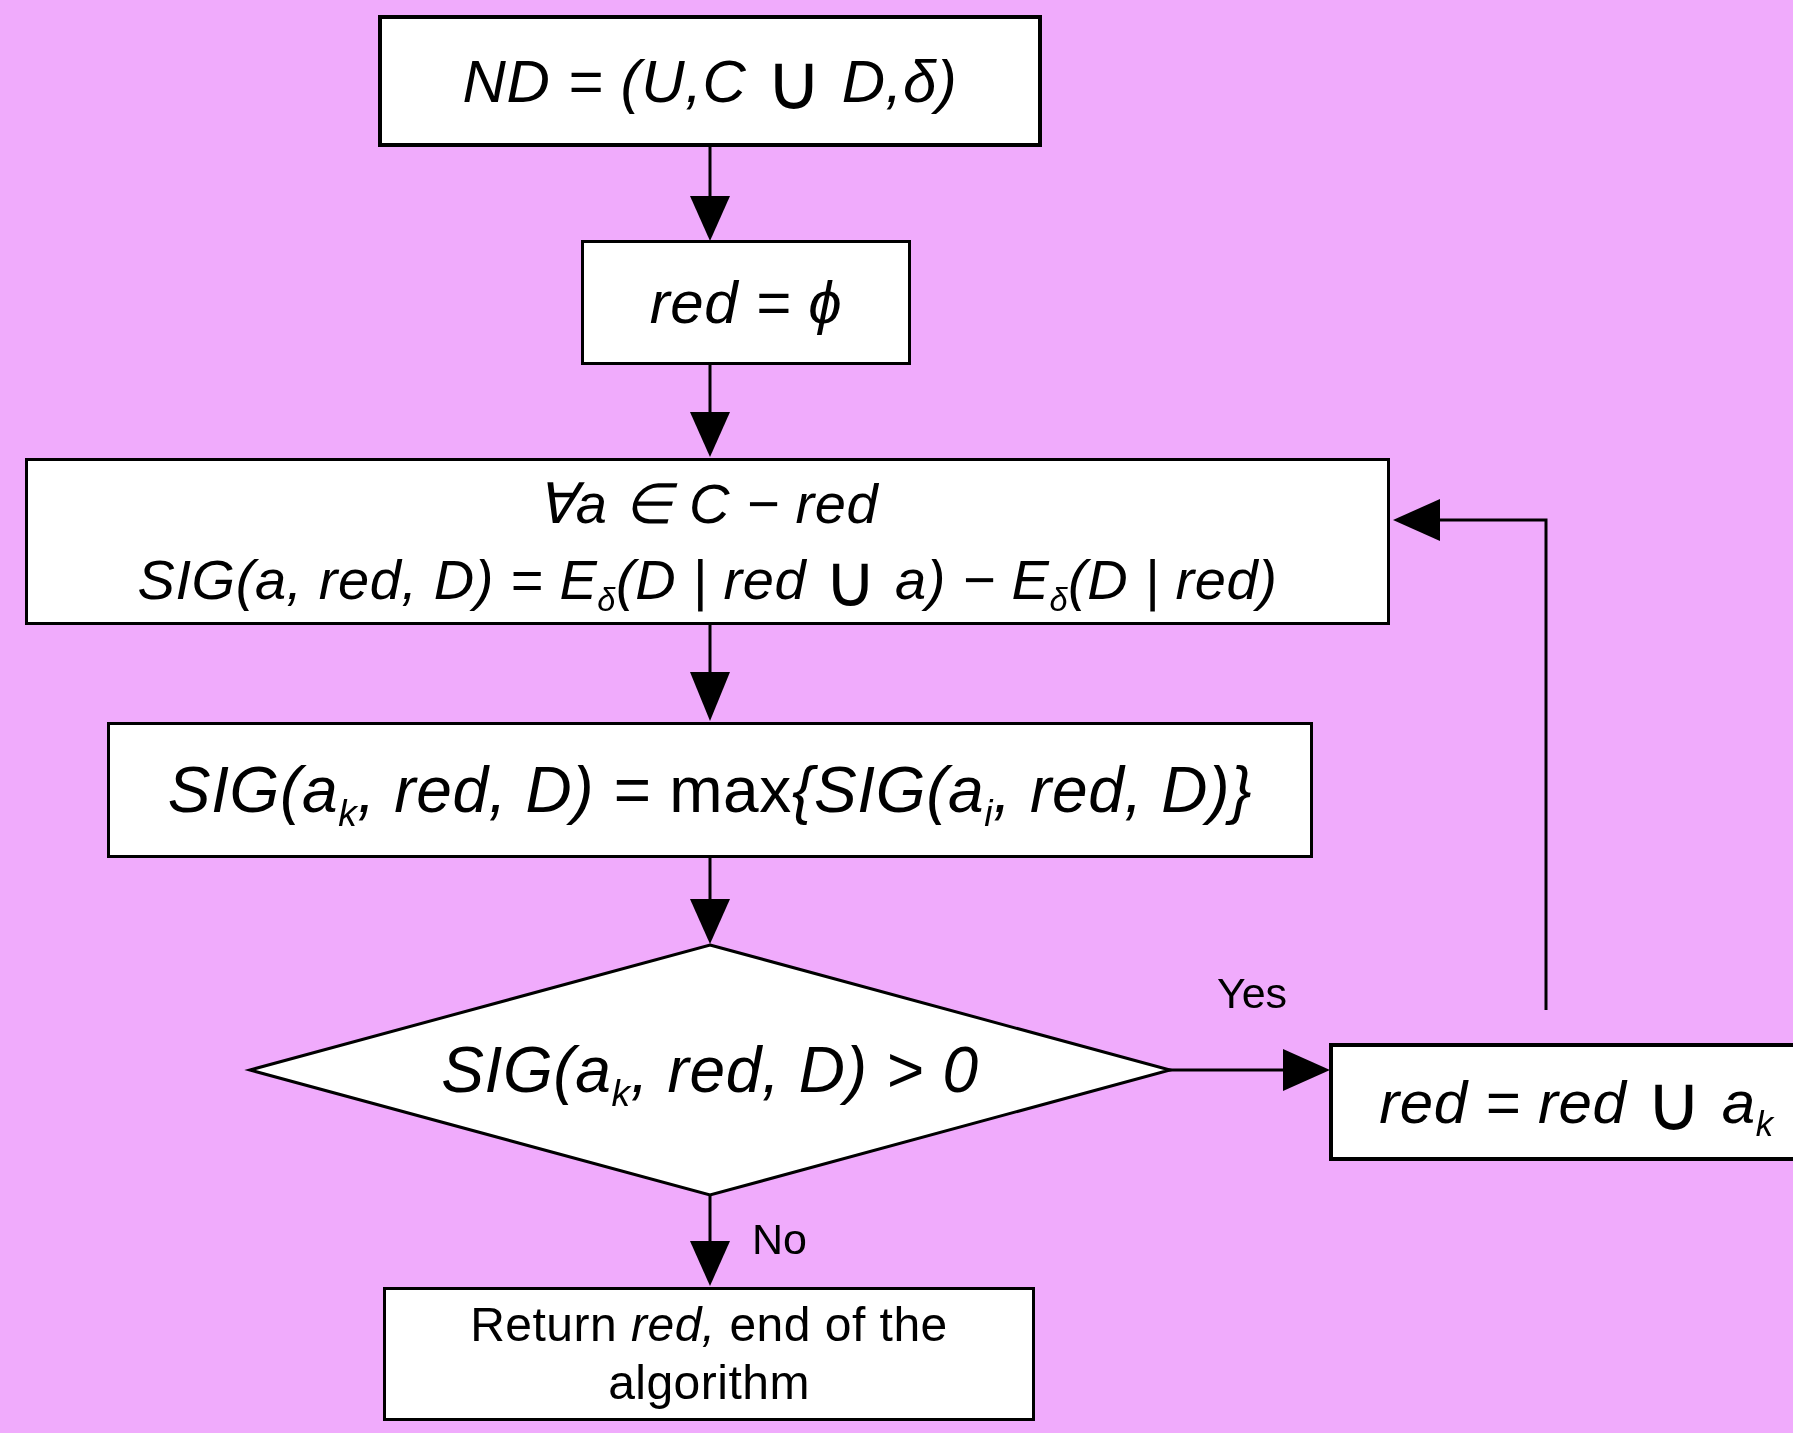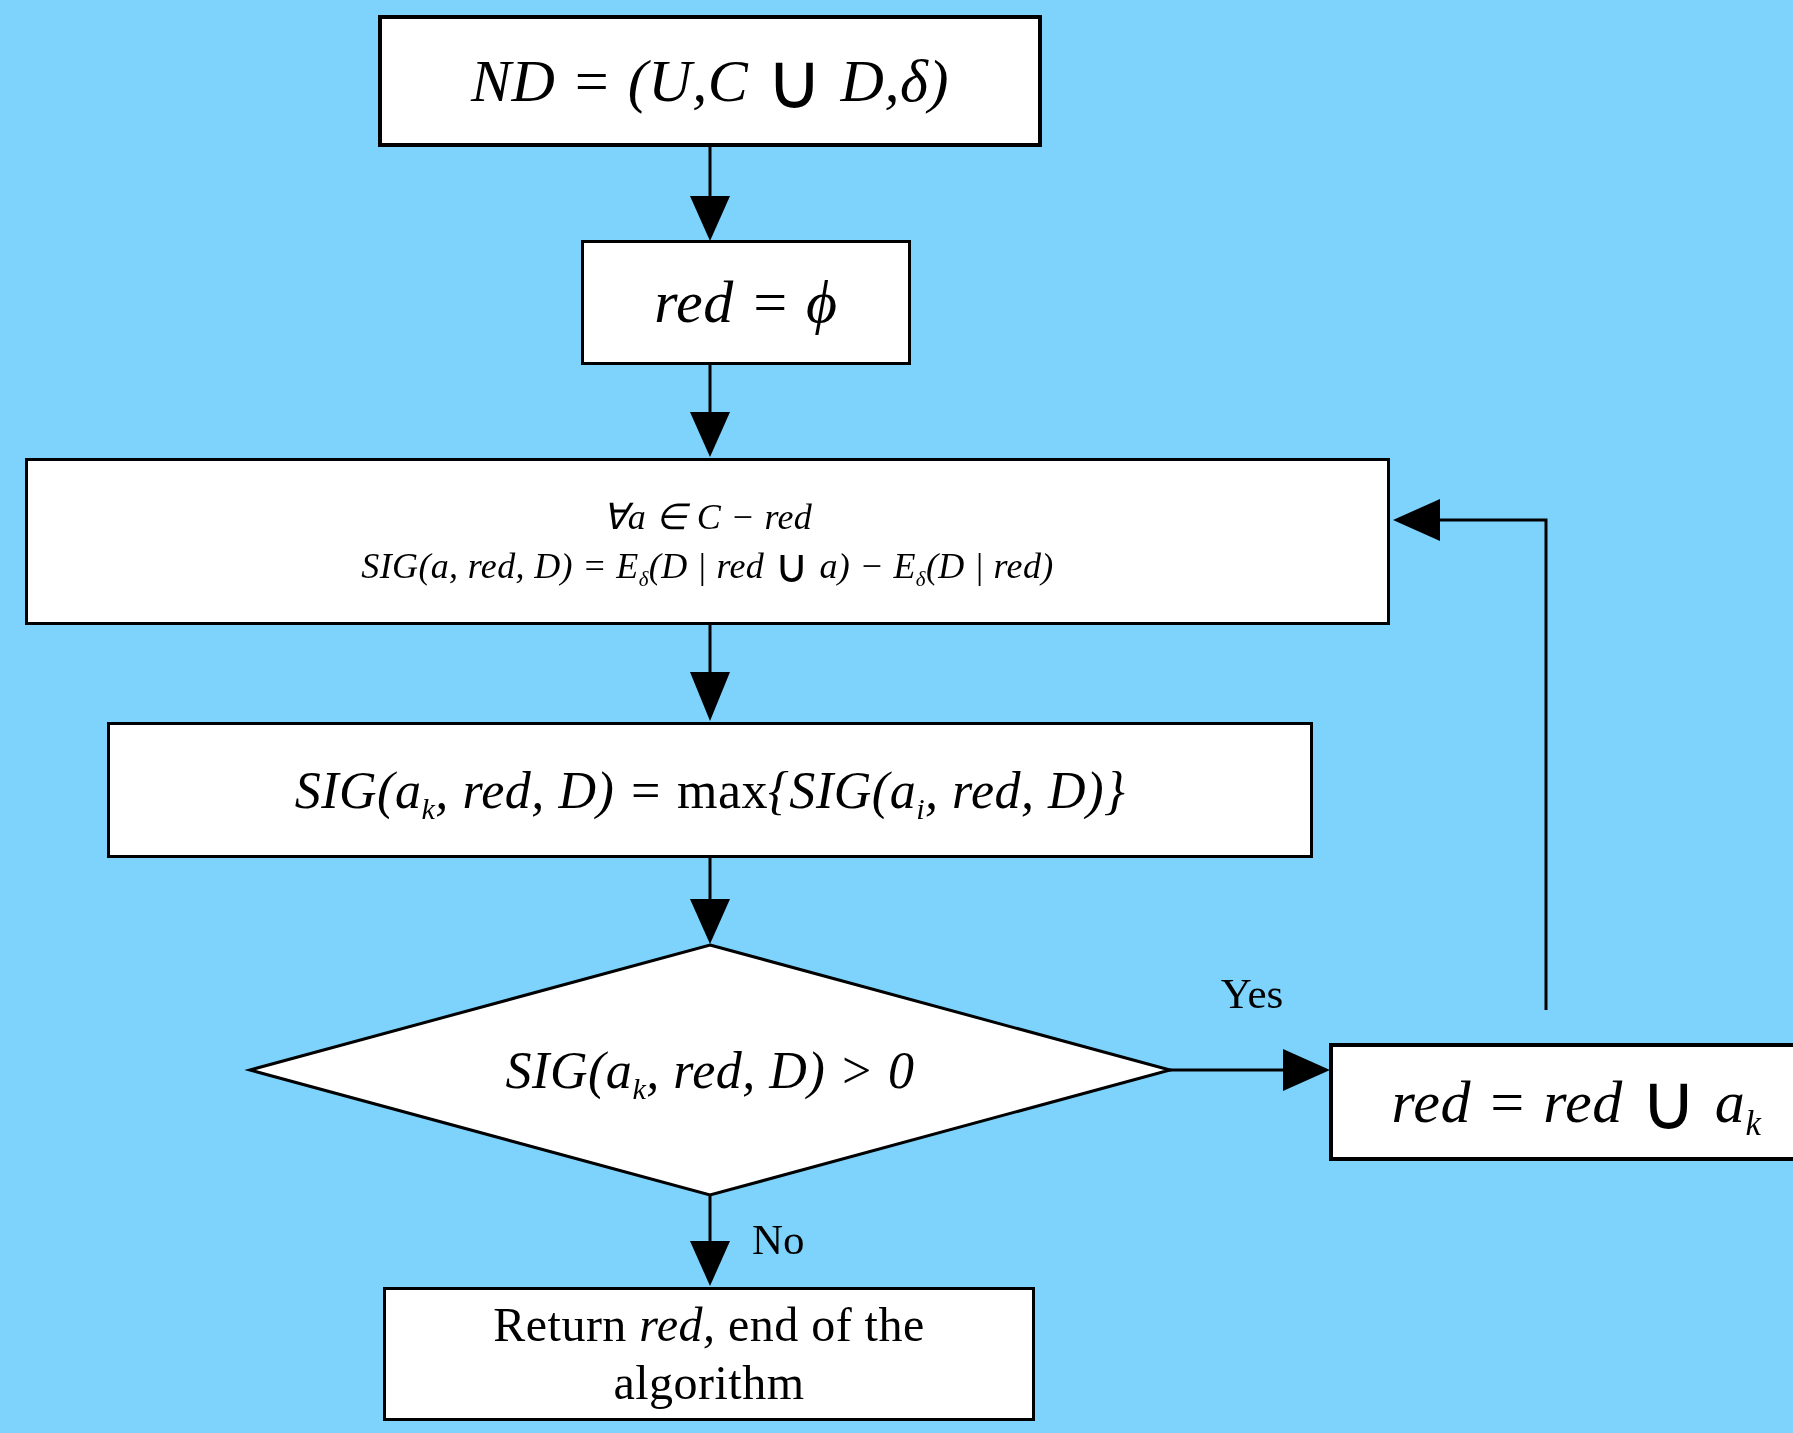--- a/index.html
+++ b/index.html
@@ -1,23 +1,23 @@
 <!DOCTYPE html>
 <html><head>
 <meta charset="utf-8">
 <style>
   * { margin: 0; padding: 0; box-sizing: border-box; }
   html, body { background: #ffffff; }
   .canvas {
     position: relative;
     width: 1793px;
     height: 1433px;
-    background: #7dd3fc;
+    background: #f0abfc;
     color: #000000;
-    font-family: Liberation Serif, serif;
+    font-family: Liberation Sans, sans-serif;
     overflow: hidden;
     padding-left: 48px;
   }
   svg.wires {
     position: absolute;
     left: 0; top: 0;
     width: 1793px; height: 1433px;
     z-index: 0;
   }
   .node {
@@ -38,22 +38,22 @@
   .math sub { font-size: 0.58em; line-height: 0; }
   .math .cup { font-size: 1.3em; font-style: normal; line-height: 0; vertical-align: -0.1em; padding: 0 0.02em; }
   .edge-label {
     position: absolute;
     z-index: 1;
     font-style: normal;
     font-size: 43px;
     line-height: 1;
   }
   .fs60 { font-size: 60px; }
-  .fs58 { font-size: 52px; }
-  .fs56 { font-size: 36px; line-height: 1.35; }
+  .fs58 { font-size: 64px; }
+  .fs56 { font-size: 56px; line-height: 1.35; }
   .fs54 { font-size: 48px; line-height: 1.2; }
 </style>
 </head>
 <body>
 
 <div class="canvas">
 
   <svg class="wires" viewBox="0 0 1793 1433" xmlns="http://www.w3.org/2000/svg">
     <g stroke="#000000" stroke-width="3" fill="none">
       <line x1="710" y1="147" x2="710" y2="205"></line>

